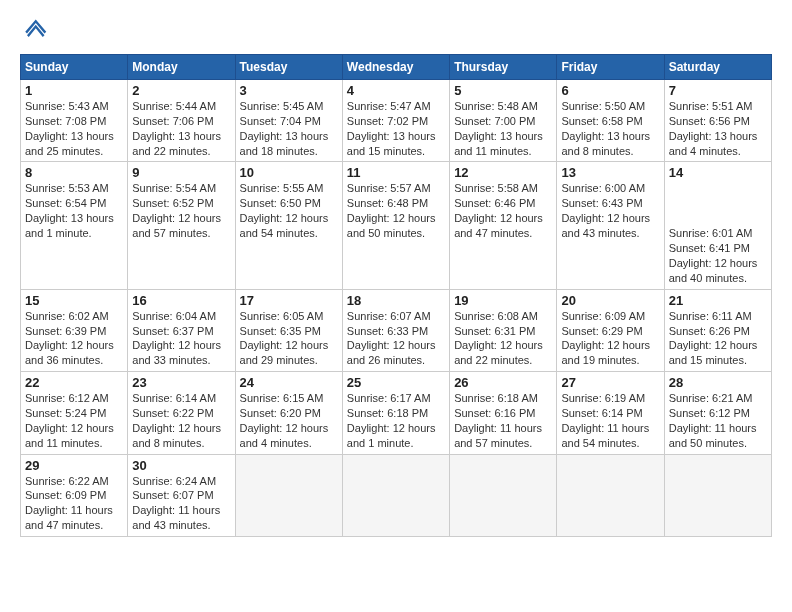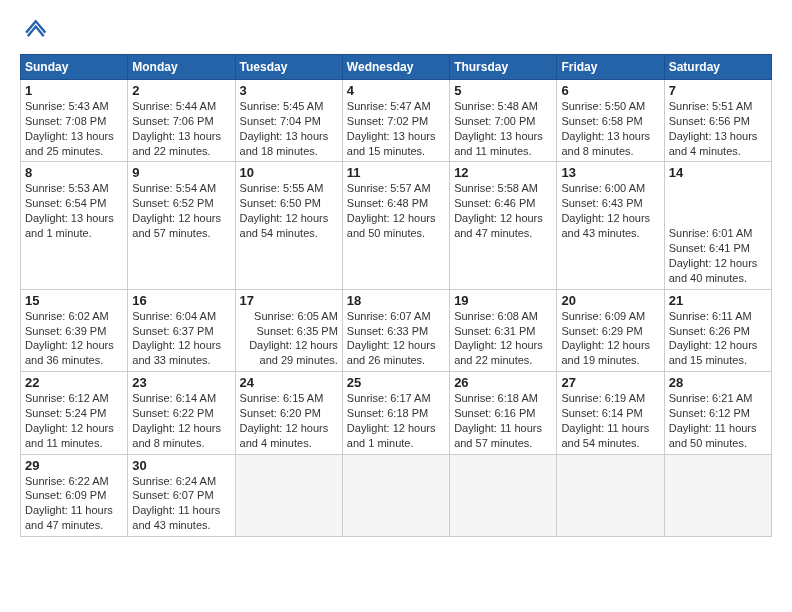--- a/index.html
+++ b/index.html
@@ -245,21 +245,21 @@
           </td>
           <td>
             <div class="day-number">16</div>
             <div class="day-info" style="white-space: pre-line;">Sunrise: 6:04 AM
 Sunset: 6:37 PM
 Daylight: 12 hours
 and 33 minutes.</div>
           </td>
           <td>
             <div class="day-number">17</div>
-            <div class="day-info" style="white-space: pre-line; text-align: right;">Sunrise: 6:05 AM
+            <div class="day-info" style="white-space: pre-line;">Sunrise: 6:05 AM
 Sunset: 6:35 PM
 Daylight: 12 hours
 and 29 minutes.</div>
           </td>
           <td>
             <div class="day-number">18</div>
             <div class="day-info" style="white-space: pre-line;">Sunrise: 6:07 AM
 Sunset: 6:33 PM
 Daylight: 12 hours
 and 26 minutes.</div>

